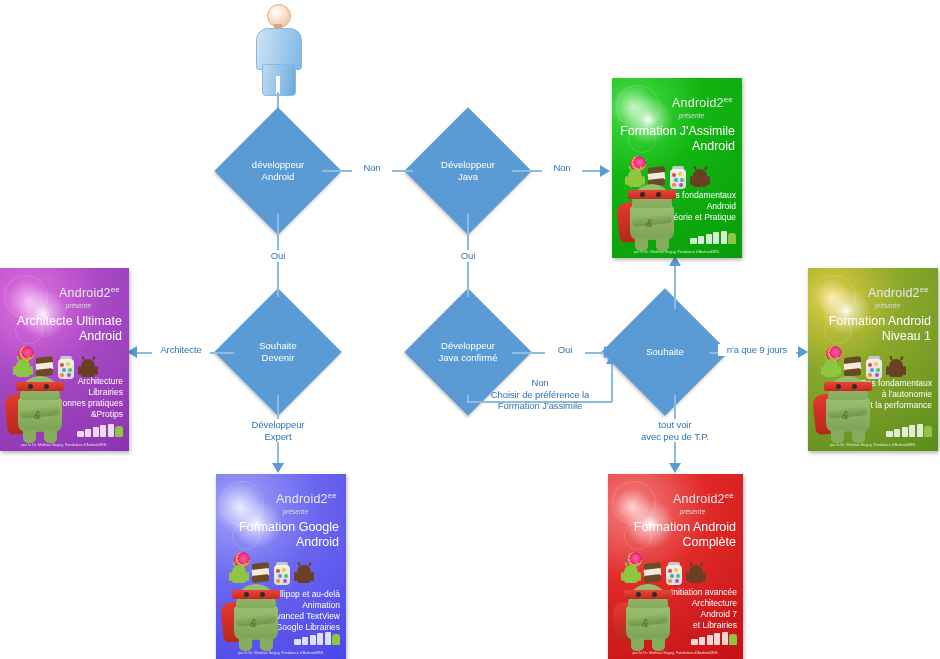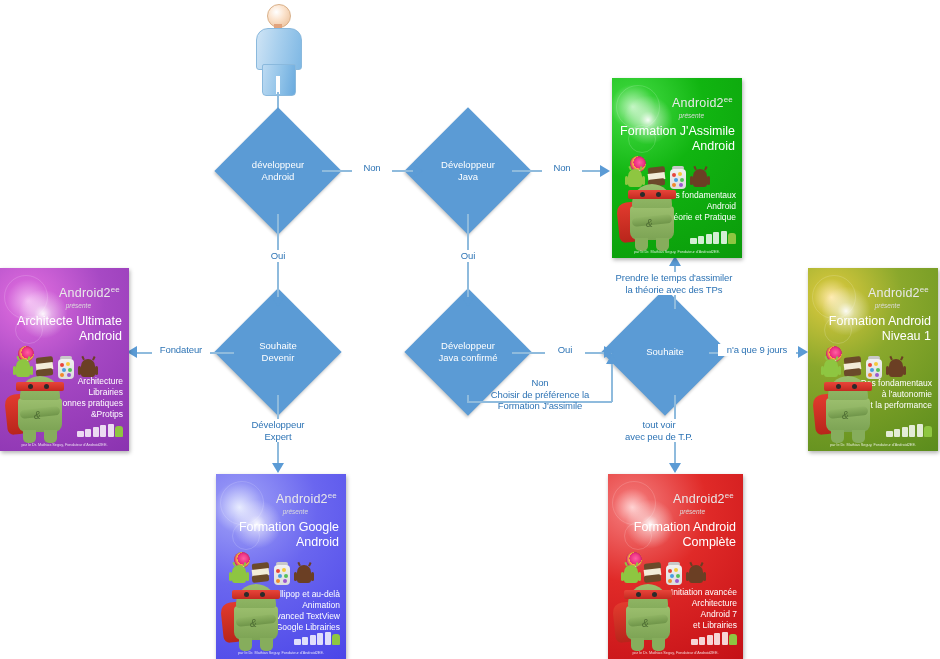--- a/index.html
+++ b/index.html
@@ -405,51 +405,49 @@
   <div class="line-v" style="left:277px; top:214px; height:88px;"></div>
   <div class="arrow arrow-d" style="left:272px; top:297px;"></div>
   <div class="edge-label" style="left:258px; top:250px; width:40px;">Oui</div>
 
   <div class="line-v" style="left:467px; top:214px; height:88px;"></div>
   <div class="arrow arrow-d" style="left:462px; top:297px;"></div>
   <div class="edge-label" style="left:448px; top:250px; width:40px;">Oui</div>
 
   <div class="line-h" style="left:136px; top:352px; width:98px;"></div>
   <div class="arrow arrow-l" style="left:127px; top:346px;"></div>
-  <div class="edge-label" style="left:152px; top:344px; width:58px;">Fondateur</div>
+  <div class="edge-label" style="left:152px; top:344px; width:58px;">Architecte</div>
 
   <div class="line-v" style="left:277px; top:395px; height:75px;"></div>
   <div class="arrow arrow-d" style="left:272px; top:463px;"></div>
   <div class="edge-label" style="left:236px; top:419px; width:84px;">Développeur
 Expert</div>
 
   <div class="line-h" style="left:512px; top:352px; width:100px;"></div>
   <div class="arrow arrow-r" style="left:604px; top:346px;"></div>
   <div class="edge-label" style="left:545px; top:344px; width:40px;">Oui</div>
 
   <div class="line-v" style="left:467px; top:395px; height:7px;"></div>
   <div class="line-h" style="left:467px; top:401px; width:145px;"></div>
   <div class="line-v" style="left:611px; top:362px; height:40px;"></div>
   <div class="arrow arrow-u" style="left:606px; top:354px;"></div>
   <div class="edge-label" style="left:470px; top:377px; width:140px; background:transparent;">Non
 Choisir de préférence la
 Formation J'assimile</div>
 
   <div class="line-v" style="left:674px; top:262px; height:47px;"></div>
   <div class="arrow arrow-u" style="left:669px; top:256px;"></div>
-  <div class="edge-label" style="left:601px; top:272px; width:146px;">Prendre le temps d'assimiler
-la théorie avec des TPs</div>
 
   <div class="line-h" style="left:709px; top:352px; width:96px;"></div>
   <div class="arrow arrow-r" style="left:798px; top:346px;"></div>
   <div class="edge-label" style="left:718px; top:344px; width:78px;">n'a que 9 jours</div>
 
   <div class="line-v" style="left:674px; top:395px; height:75px;"></div>
   <div class="arrow arrow-d" style="left:669px; top:463px;"></div>
-  <div class="edge-label" style="left:612px; top:419px; width:94px;">tout voir
+  <div class="edge-label" style="left:628px; top:419px; width:94px;">tout voir
 avec peu de T.P.</div>
 
   <div class="poster" style="left:612px; top:78px; width:130px; height:180px;
        background: radial-gradient(circle at 16% 16%, #bdf5bd 0%, #35d135 12%, #11b511 38%, #0a9a0a 100%);">
     <div class="ring1"></div>
     <div class="ring2"></div>
     <div class="glow"></div>
     <div class="brand"><span>Android2</span><sup>ee</sup></div>
     <div class="presente">présente</div>
     <div class="title">Formation J'Assimile

